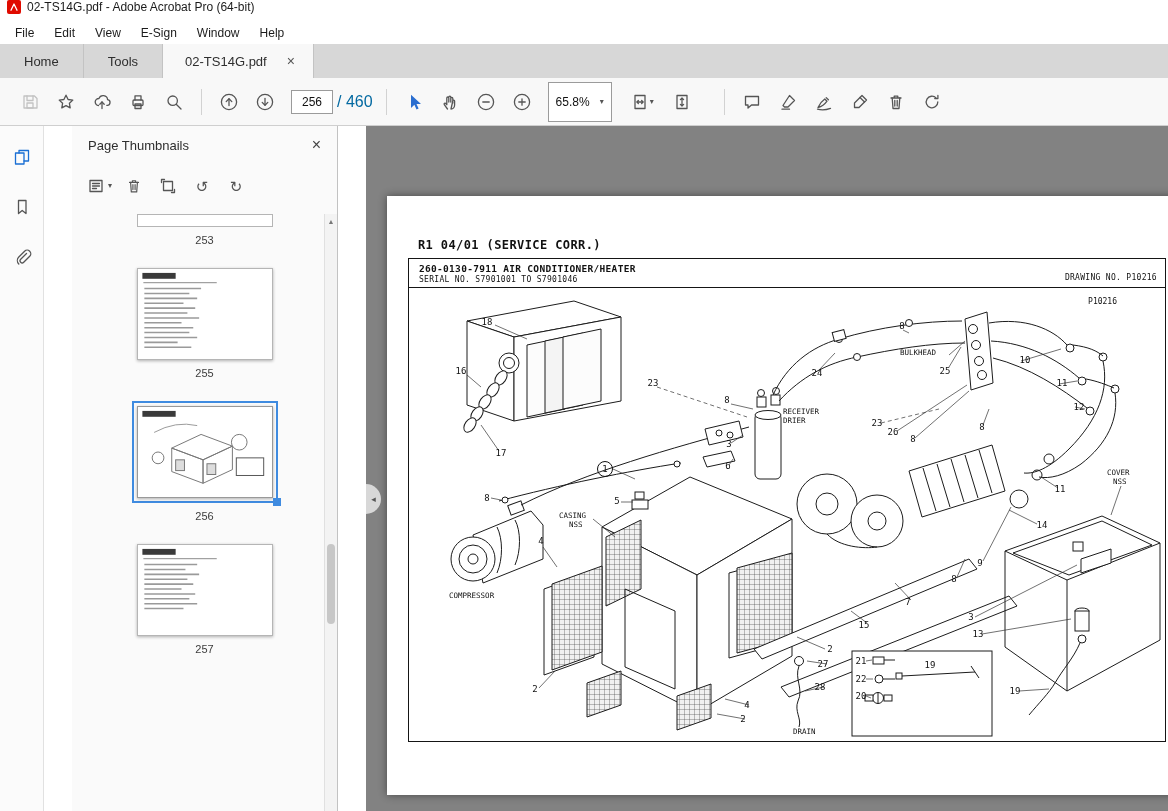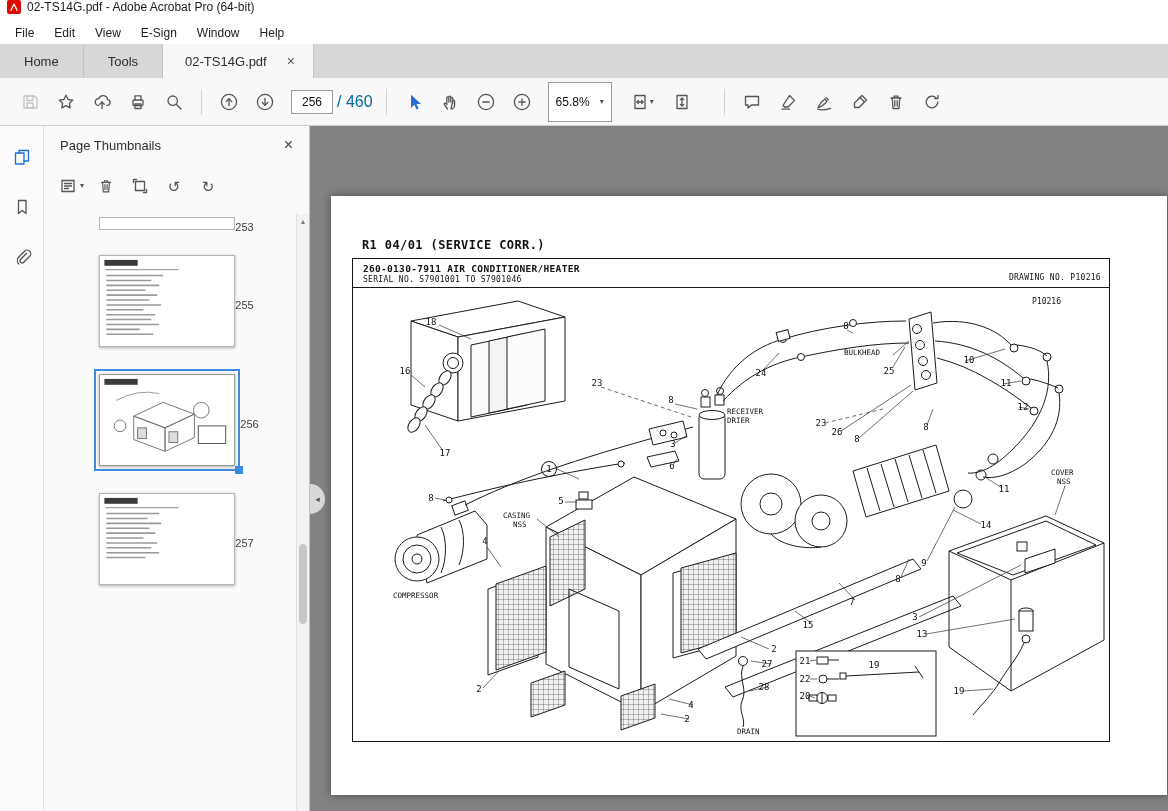--- a/index.html
+++ b/index.html
@@ -31,39 +31,39 @@
   .ic-dis{stroke:#c2c2c2;}
   .tsep{width:1px;height:26px;background:#d2d2d2;margin:0 9px;flex:0 0 auto;}
   .page-input{width:42px;height:24px;border:1px solid #9b9b9b;background:#fff;font-size:12px;text-align:center;
     color:#111;margin:0 4px 0 8px;font-family:"Liberation Sans",sans-serif;}
   .page-total{font-size:16px;color:#0369a1;margin-right:4px;white-space:nowrap;}
   .zoom-box{height:40px;border:1px solid #9b9b9b;background:#fff;font-size:12px;color:#111;display:flex;
     align-items:center;padding:0 7px;gap:10px;margin:0 8px;}
   .caret{font-size:8px;color:#555;line-height:1;}
 
   
-  .content{display:flex;height:685px;}
+  .content{display:flex;height:685px;gap:28px;}
 
   .iconstrip{width:44px;background:#fbfbfb;border-right:1px solid #e1e1e1;display:flex;flex-direction:column;
     align-items:center;padding-top:16px;gap:20px;}
   .sbtn{width:30px;height:30px;display:flex;align-items:center;justify-content:center;border-radius:3px;}
   .sbtn svg{width:20px;height:20px;}
   .ic-blue{stroke:#1a6fd4;}
 
   .thumbpanel{width:266px;background:#fafafa;border-right:1px solid #c2c2c2;display:flex;flex-direction:column;position:relative;}
   .panel-header{height:38px;display:flex;align-items:center;justify-content:space-between;padding:0 16px;
     font-size:13px;color:#2e2e2e;}
   .panel-close{font-size:16px;color:#444;}
   .panel-toolbar{height:44px;display:flex;align-items:center;gap:4px;padding:0 12px;}
   .ptbtn{height:30px;min-width:30px;display:flex;align-items:center;justify-content:center;border-radius:3px;gap:3px;padding:0 3px;}
   .ptbtn svg{width:18px;height:18px;}
   .rot{font-size:15px;color:#555;line-height:1;}
 
   .thumb-list{flex:1;overflow:hidden;display:flex;flex-direction:column;align-items:center;padding-top:6px;position:relative;}
-  .thumb-item{display:flex;flex-direction:row;align-items:center;margin-bottom:22px;flex:0 0 auto;}
+  .thumb-item{display:flex;flex-direction:column;align-items:center;margin-bottom:22px;flex:0 0 auto;}
   .thumb{width:136px;height:92px;background:#fff;border:1px solid #b5b5b5;box-shadow:0 1px 3px rgba(0,0,0,.3);overflow:hidden;}
   .thumb.sliver{height:13px;box-shadow:none;}
   .thumb-label{font-size:11px;color:#3c3c3c;margin-top:7px;}
   .sel{position:relative;border:2px solid #3f8be0;padding:3px;}
   .sel-handle{position:absolute;right:-5px;bottom:-5px;width:8px;height:8px;background:#3f8be0;}
   .mini{width:100%;height:100%;display:block;}
 
   .vscroll{position:absolute;right:0;top:88px;bottom:0;width:13px;background:#f3f3f3;border-left:1px solid #e0e0e0;}
   .vscroll-btn{height:15px;display:flex;align-items:center;justify-content:center;font-size:7px;color:#777;}
   .vscroll-thumb{position:absolute;left:2px;right:2px;top:330px;height:80px;background:#c7c7c7;border-radius:4px;}

